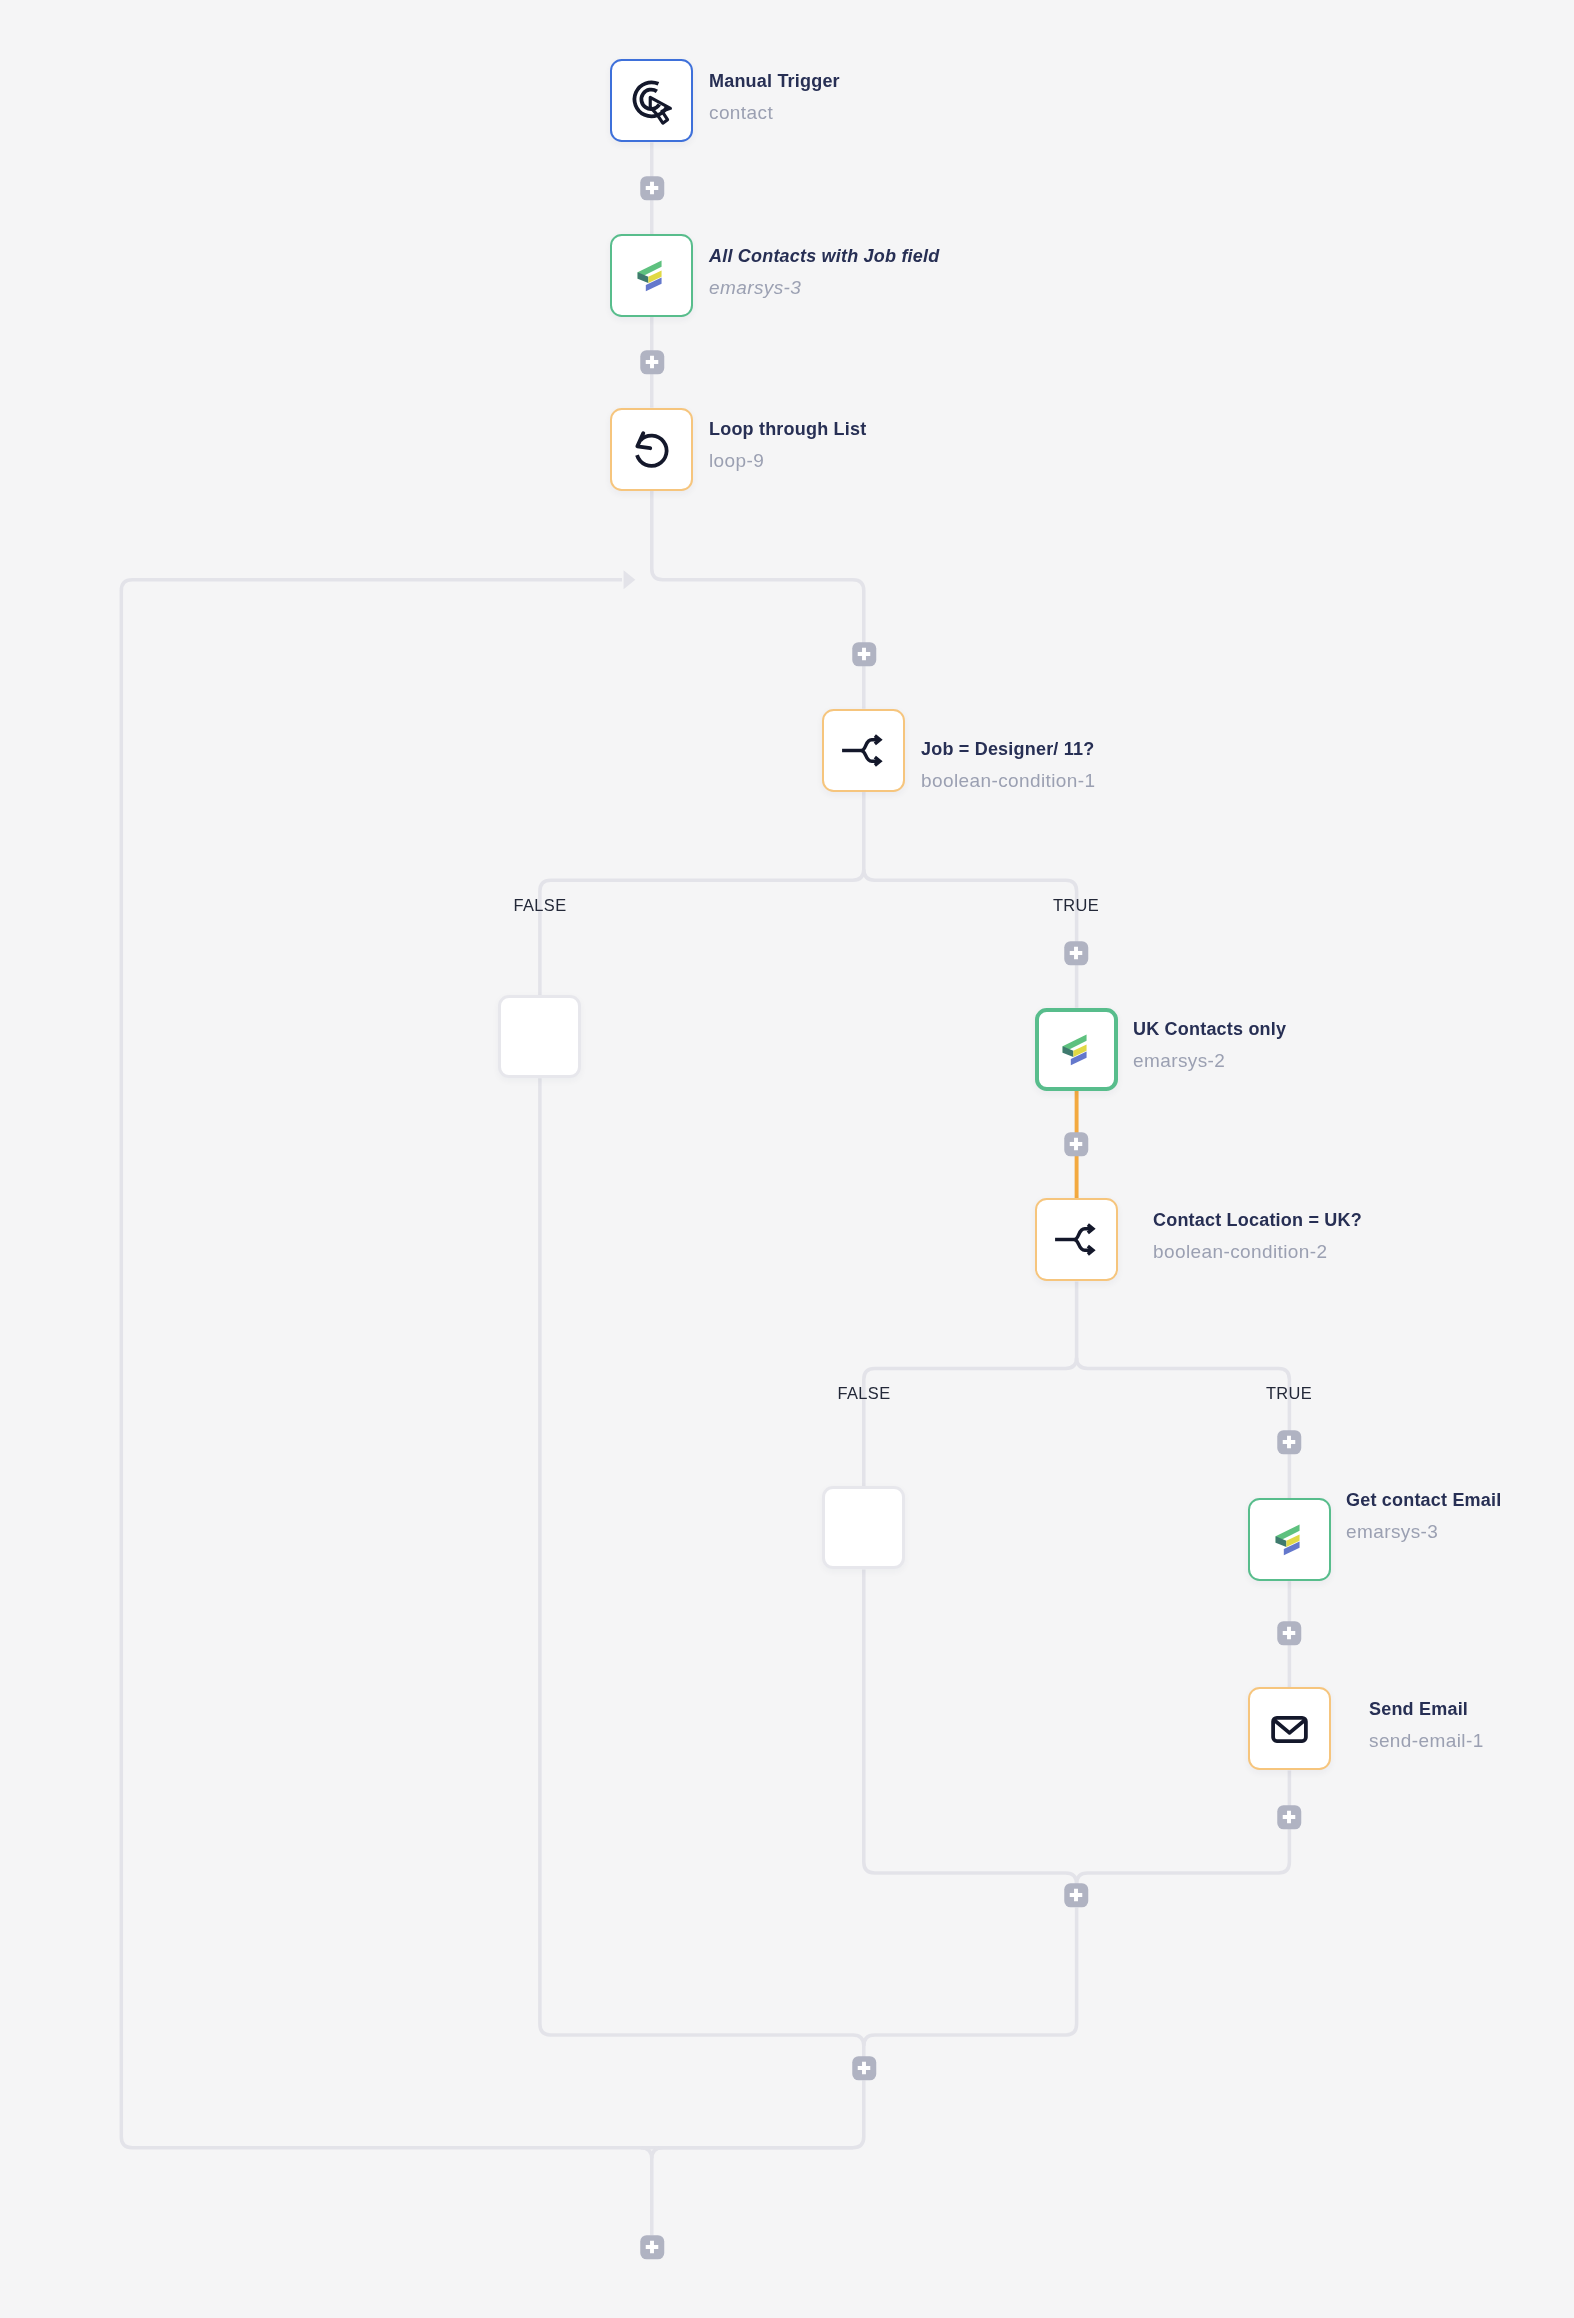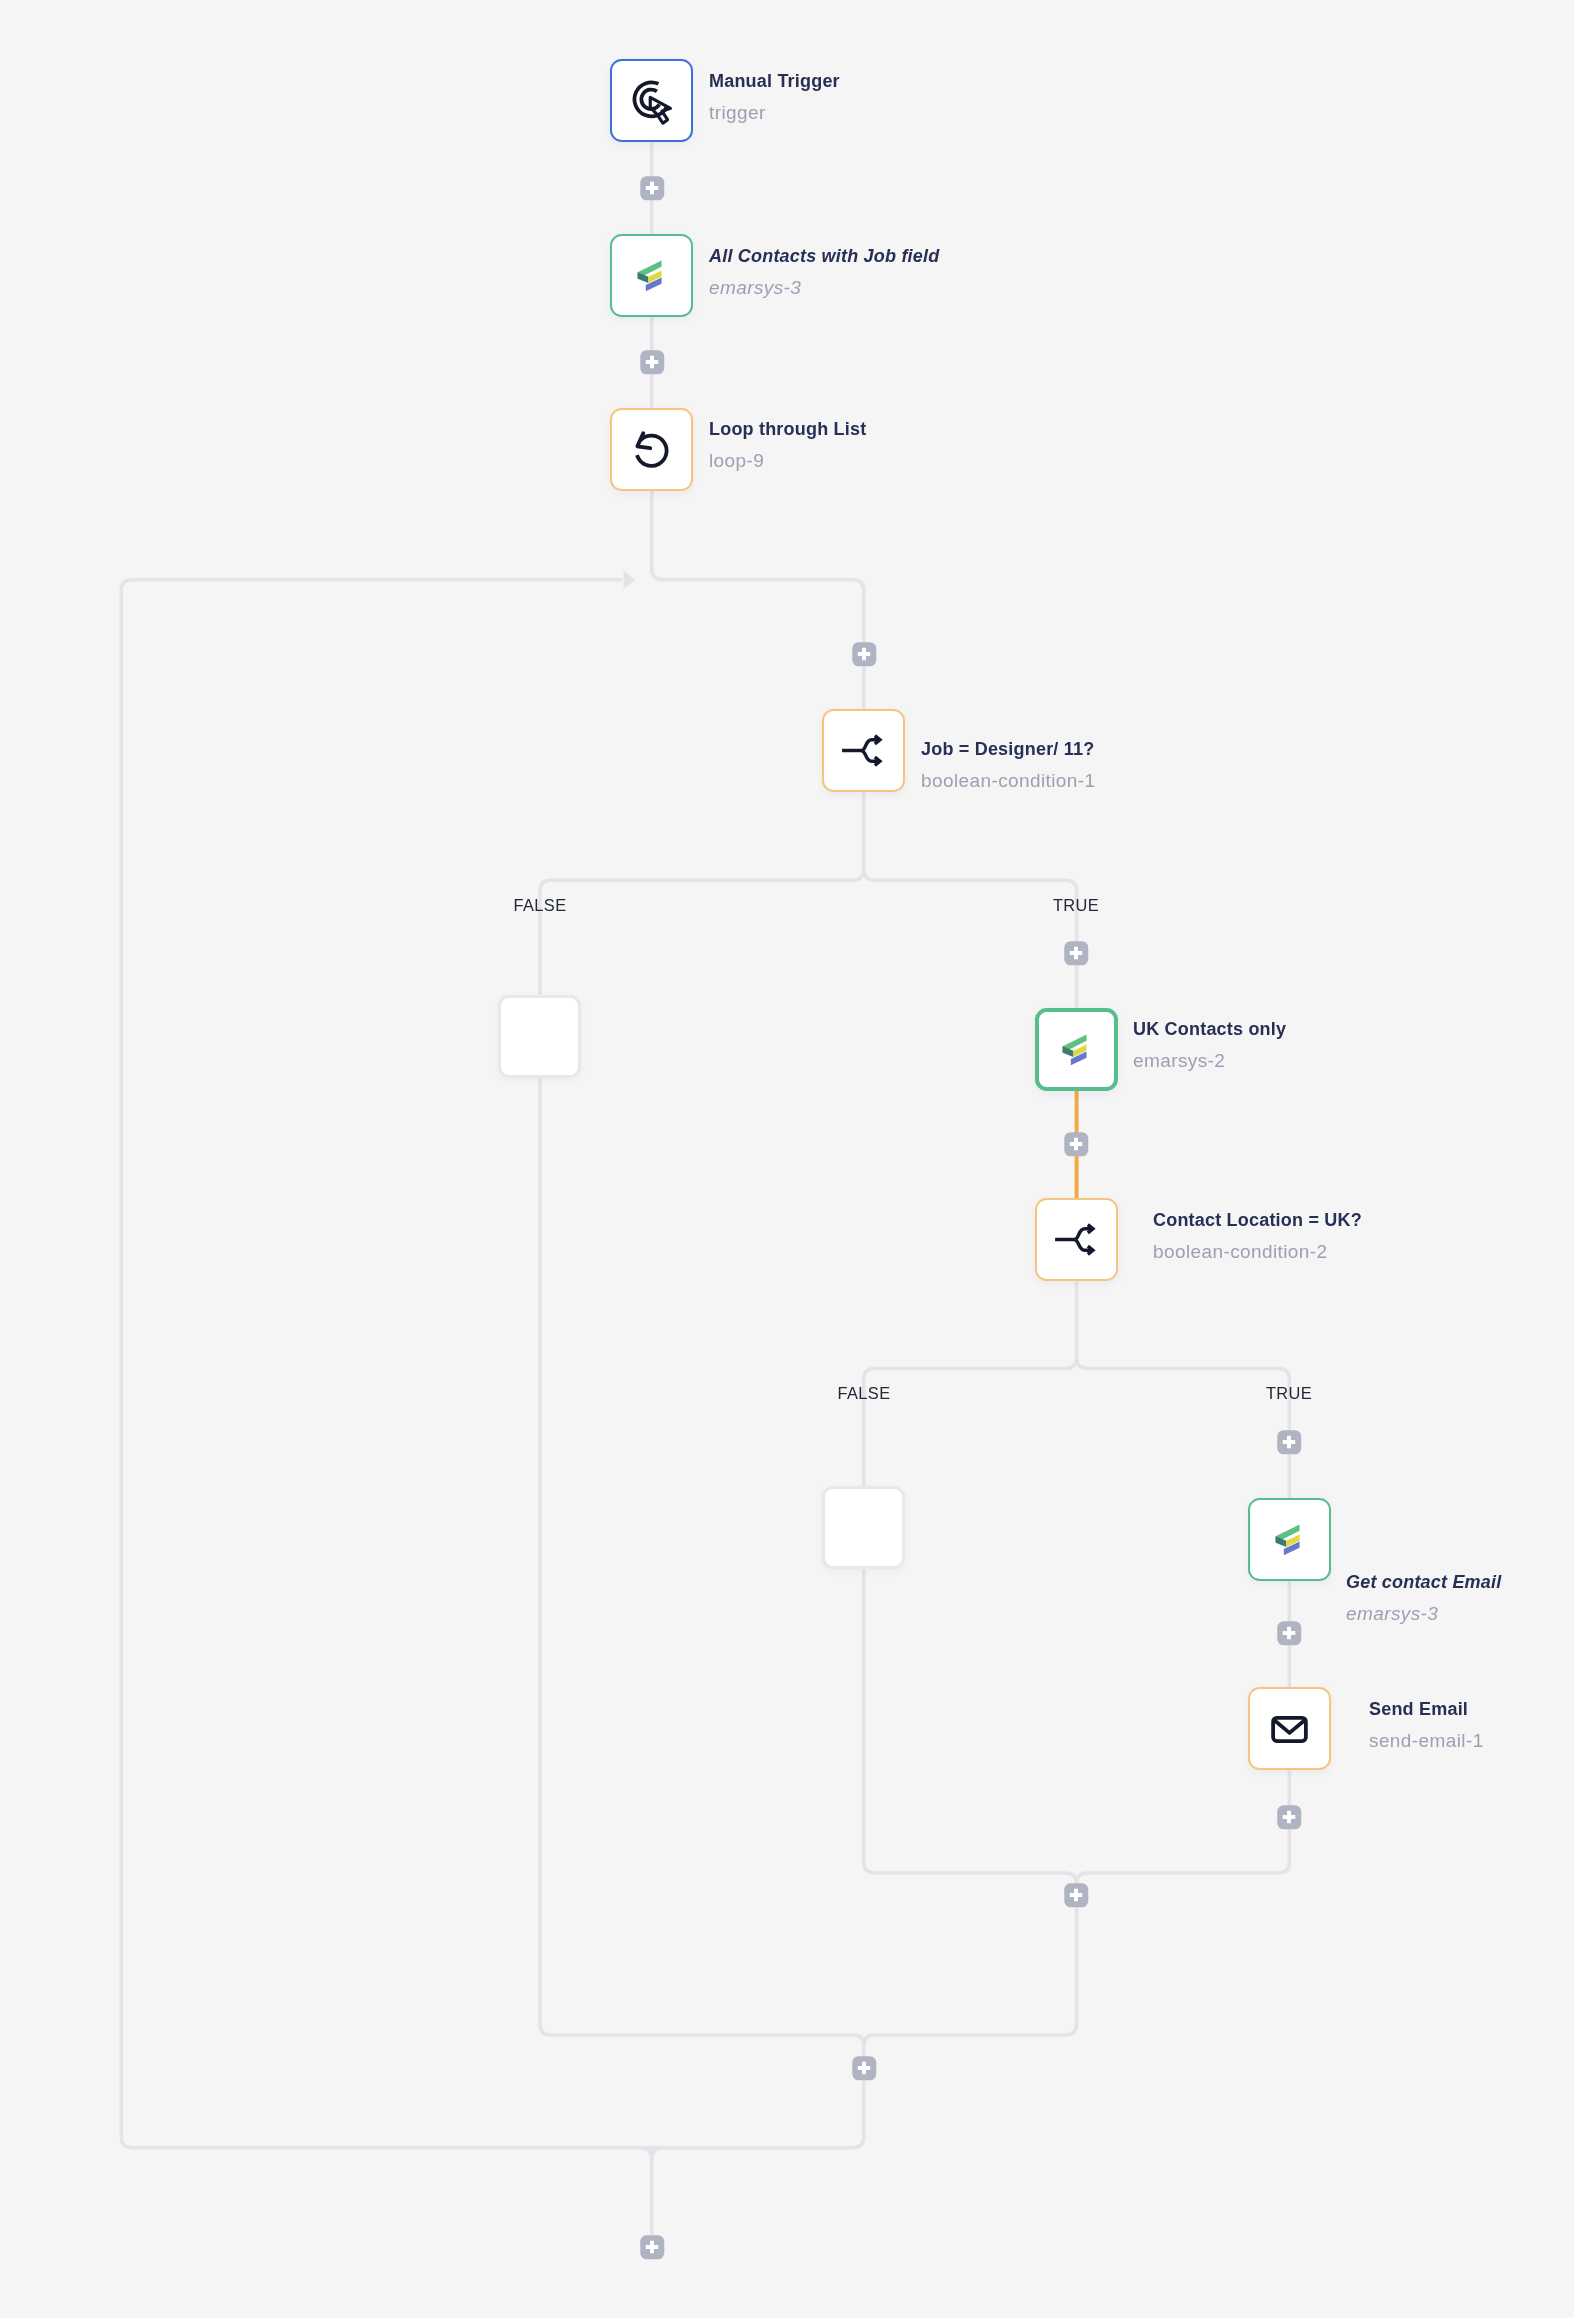--- a/index.html
+++ b/index.html
@@ -108,21 +108,21 @@
         <span class="icon">
           <svg viewBox="0 0 100 100">
     <path class="ic" stroke-width="6" d="M61,23.5 A27,27 0 1 0 74.5,59.5"></path>
     <path class="ic" stroke-width="6" d="M58.5,35.5 A15.5,15.5 0 1 0 62.5,56.5"></path>
     <polygon points="48,45 80,62.5 66.5,67 75.5,80.5 68,86 59,72.5 48,60.5" fill="#ffffff" class="ic" stroke-width="5" stroke-linejoin="round"></polygon>
   </svg>
         </span>
       </div>
       <div class="node-label" style="left: 709px; top: 67px;">
         <div class="node-title">Manual Trigger</div>
-        <div class="node-sub">trigger</div>
+        <div class="node-sub">contact</div>
       </div>
       <div class="node" style="left: 610px; top: 234px; border-color: rgb(88, 189, 140);">
         <span class="icon">
           <svg viewBox="0 0 100 100">
     <polygon class="em-green" points="28,45 66,26 66,36 28,55" fill="#5ec17f"></polygon>
     <polygon class="em-teal" points="28,45 28,55 45,62 45,52" fill="#3f7a6e"></polygon>
     <polygon class="em-yellow" points="45,52 66,42 66,52 45,62" fill="#e0d945"></polygon>
     <polygon class="em-blue" points="41,65 66,53 66,63 41,75" fill="#6478cc"></polygon>
   </svg>
         </span>
@@ -190,21 +190,21 @@
       <div class="node" style="left: 1248px; top: 1498px; border-color: rgb(88, 189, 140);">
         <span class="icon">
           <svg viewBox="0 0 100 100">
     <polygon class="em-green" points="28,45 66,26 66,36 28,55" fill="#5ec17f"></polygon>
     <polygon class="em-teal" points="28,45 28,55 45,62 45,52" fill="#3f7a6e"></polygon>
     <polygon class="em-yellow" points="45,52 66,42 66,52 45,62" fill="#e0d945"></polygon>
     <polygon class="em-blue" points="41,65 66,53 66,63 41,75" fill="#6478cc"></polygon>
   </svg>
         </span>
       </div>
-      <div class="node-label" style="left: 1346px; top: 1568px; font-style: italic;">
+      <div class="node-label" style="left: 1346px; top: 1486px;">
         <div class="node-title">Get contact Email</div>
         <div class="node-sub">emarsys-3</div>
       </div>
       <div class="node" style="left: 1248px; top: 1687px; border-color: rgb(246, 197, 125);">
         <span class="icon">
           <svg viewBox="0 0 100 100">
     <rect class="ic" stroke-width="6" x="24" y="33" width="52" height="37" rx="6"></rect>
     <path class="ic" stroke-width="6" stroke-linejoin="round" d="M26,37 L50,57 L74,37"></path>
   </svg>
         </span>

